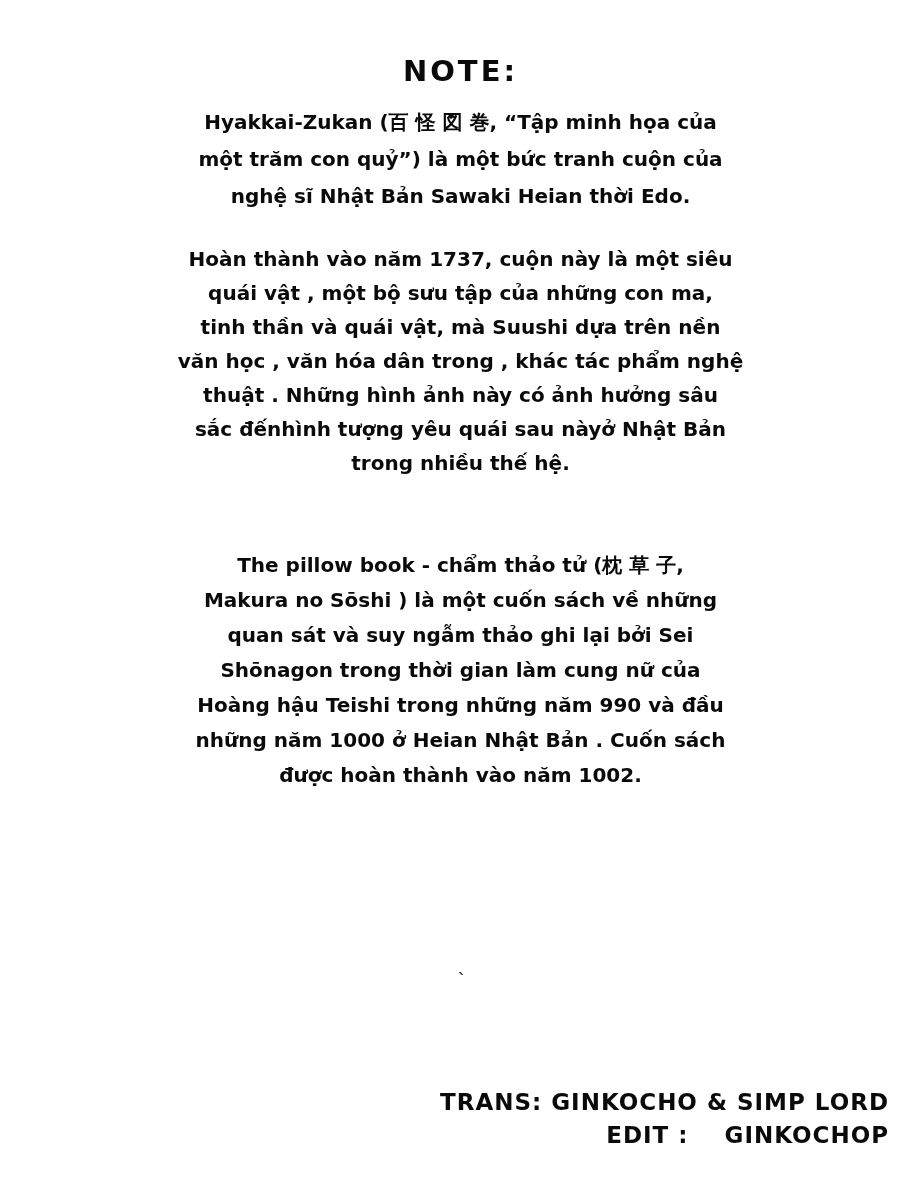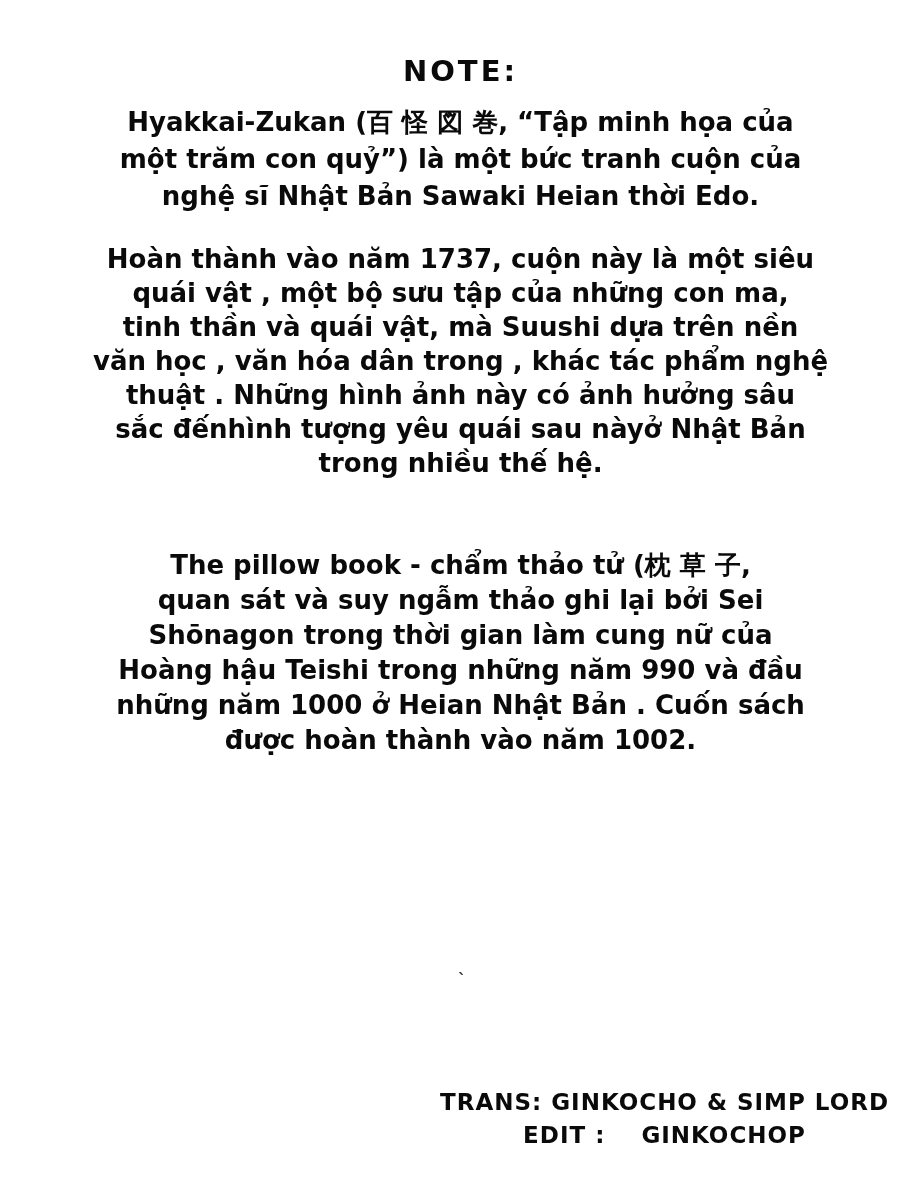--- a/index.html
+++ b/index.html
@@ -25,41 +25,41 @@
     letter-spacing: 3px;
   }
   .para {
     position: absolute;
     left: 0;
     width: 100%;
     text-align: center;
   }
   .para .text-line {
     white-space: nowrap;
-    font-size: 26px;
+    font-size: 20px;
   }
   .para-1 { top: 104px; }
   .para-1 .text-line { line-height: 37px; }
   .para-2 { top: 242px; }
   .para-2 .text-line { line-height: 34px; }
   .para-3 { top: 548px; }
   .para-3 .text-line { line-height: 35px; }
   .stray-mark {
     position: absolute;
     top: 970px;
     left: 458px;
     font-size: 16px;
     font-weight: bold;
     color: #333;
   }
   .credits {
     position: absolute;
     top: 1086px;
     left: 440px;
-    text-align: center;
+    text-align: right;
   }
   .credit-line {
     font-size: 23px;
     line-height: 33px;
     letter-spacing: 1px;
     white-space: pre;
   }
 </style>
 </head>
 <body>
@@ -79,20 +79,21 @@
     <div class="text-line">quái vật , một bộ sưu tập của những con ma,</div>
     <div class="text-line">tinh thần và quái vật, mà Suushi dựa trên nền</div>
     <div class="text-line">văn học , văn hóa dân trong , khác tác phẩm nghệ</div>
     <div class="text-line">thuật . Những hình ảnh này có ảnh hưởng sâu</div>
     <div class="text-line">sắc đếnhình tượng yêu quái sau nàyở Nhật Bản</div>
     <div class="text-line">trong nhiều thế hệ.</div>
   </div>
 
   <div class="para para-3">
     <div class="text-line">The pillow book - chẩm thảo tử (枕 草 子,</div>
+    <div class="text-line">Makura no Sōshi ) là một cuốn sách về những</div>
     <div class="text-line">quan sát và suy ngẫm thảo ghi lại bởi Sei</div>
     <div class="text-line">Shōnagon trong thời gian làm cung nữ của</div>
     <div class="text-line">Hoàng hậu Teishi trong những năm 990 và đầu</div>
     <div class="text-line">những năm 1000 ở Heian Nhật Bản . Cuốn sách</div>
     <div class="text-line">được hoàn thành vào năm 1002.</div>
   </div>
 
   <div class="stray-mark">`</div>
 
   <div class="credits">

